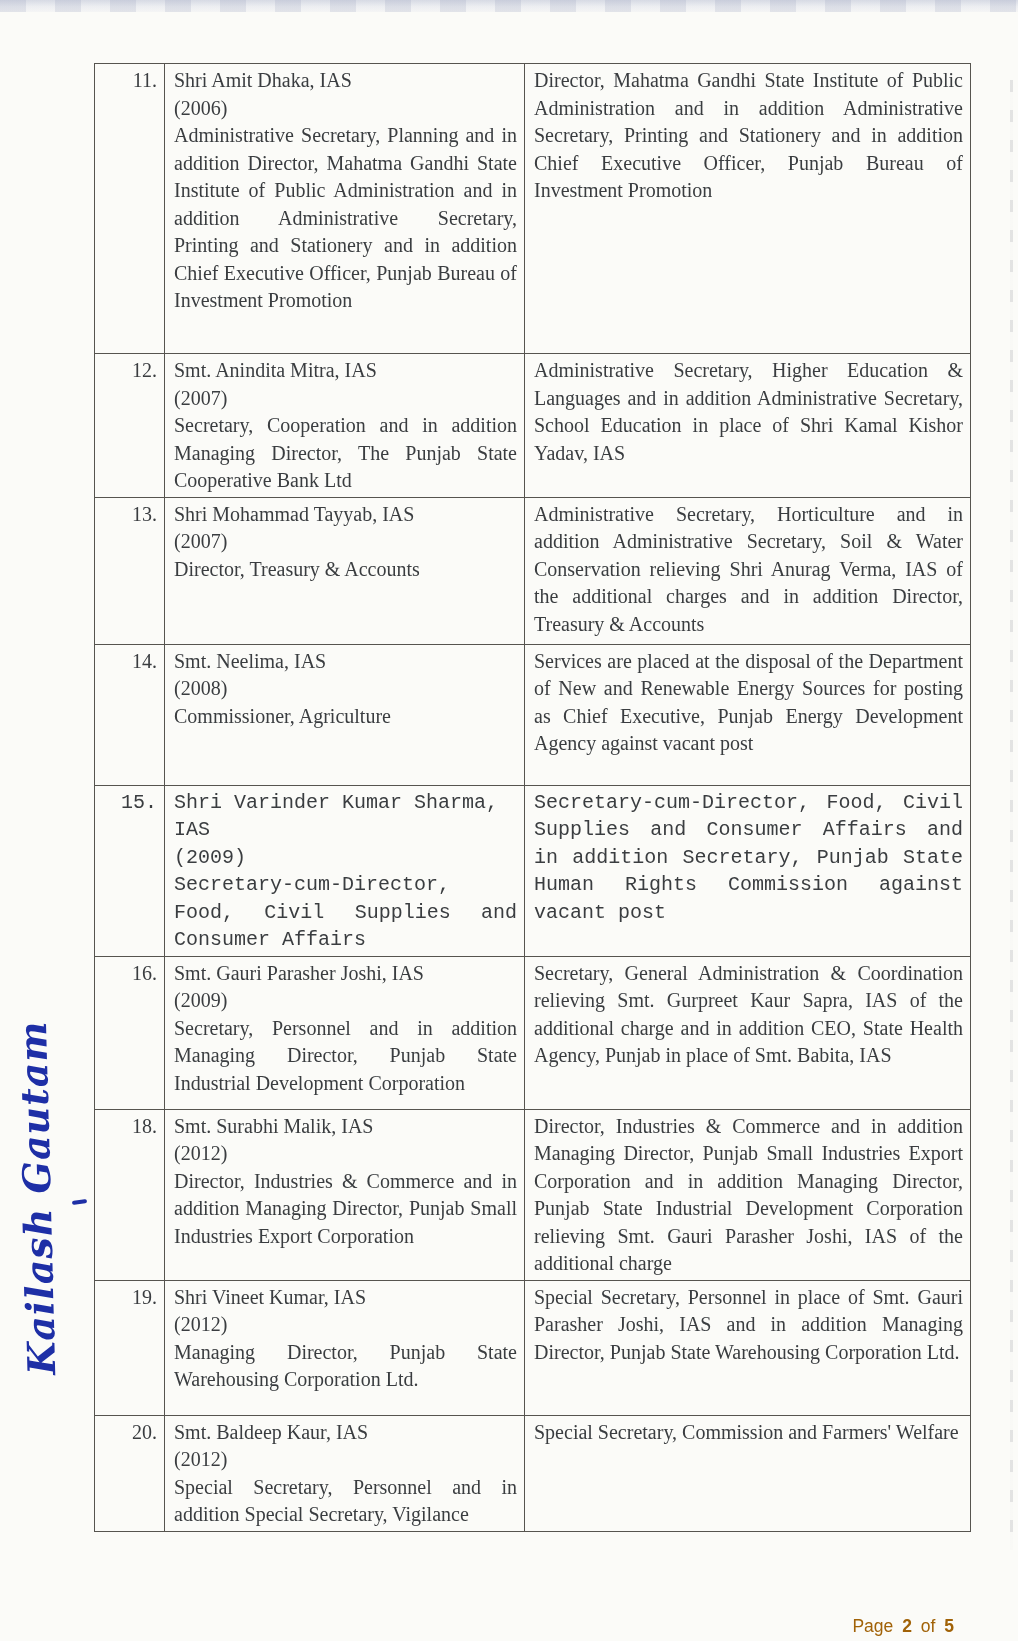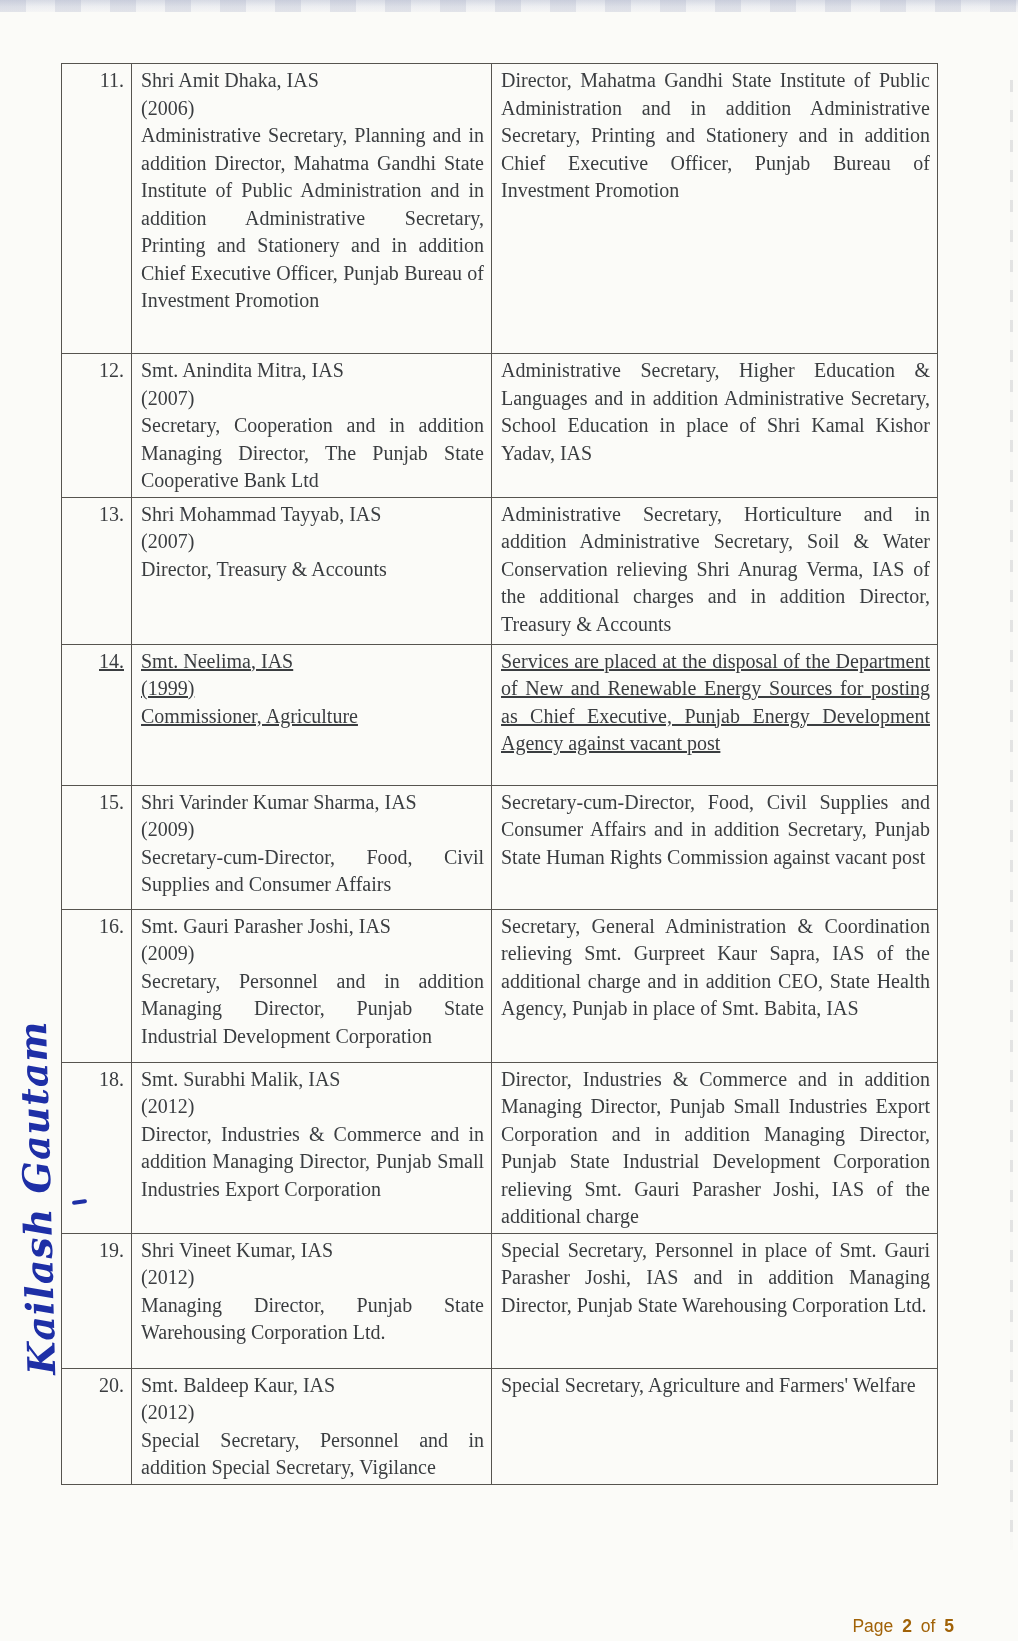--- a/index.html
+++ b/index.html
@@ -30,21 +30,21 @@
   .edge-noise {
     position: absolute;
     top: 80px; right: 5px;
     width: 3px; height: 1470px;
     background: repeating-linear-gradient(180deg,
       rgba(140,142,150,0.22) 0 12px,
       rgba(140,142,150,0.02) 12px 30px);
   }
   table.officers {
     position: absolute;
-    left: 61px;
+    left: 94px;
     top: 63px;
     width: 876px;
     border-collapse: collapse;
     table-layout: fixed;
   }
   table.officers td {
     border: 1.5px solid #56544f;
     vertical-align: top;
     font-size: 20px;
     line-height: 27.5px;
@@ -150,35 +150,35 @@
       <td class="officer">
         <div class="nm">Shri Mohammad Tayyab, IAS</div>
         <div class="yr">(2007)</div>
         <div class="post">Director, Treasury &amp; Accounts</div>
       </td>
       <td class="posting">
         <div class="post">Administrative Secretary, Horticulture and in addition Administrative Secretary, Soil &amp; Water Conservation relieving Shri Anurag Verma, IAS of the additional charges and in addition Director, Treasury &amp; Accounts</div>
       </td>
     </tr>
 
-    <tr class="t-row" style="height: 141px; text-decoration: underline;">
+    <tr class="t-row" style="height: 141px;">
       <td class="sno">
         <span>14.</span>
       </td>
       <td class="officer">
         <div class="nm">Smt. Neelima, IAS</div>
-        <div class="yr">(1999)</div>
+        <div class="yr">(2008)</div>
         <div class="post">Commissioner, Agriculture</div>
       </td>
       <td class="posting">
         <div class="post">Services are placed at the disposal of the Department of New and Renewable Energy Sources for posting as Chief Executive, Punjab Energy Development Agency against vacant post</div>
       </td>
     </tr>
 
-    <tr class="t-row" style="height: 124px;">
+    <tr class="t-row" style="height: 124px; font-family: Liberation Mono, monospace;">
       <td class="sno">
         <span>15.</span>
       </td>
       <td class="officer">
         <div class="nm">Shri Varinder Kumar Sharma, IAS</div>
         <div class="yr">(2009)</div>
         <div class="post">Secretary-cum-Director, Food, Civil Supplies and Consumer Affairs</div>
       </td>
       <td class="posting">
         <div class="post">Secretary-cum-Director, Food, Civil Supplies and Consumer Affairs and in addition Secretary, Punjab State Human Rights Commission against vacant post</div>
@@ -231,21 +231,21 @@
     <tr class="t-row" style="height: 110px;">
       <td class="sno">
         <span>20.</span>
       </td>
       <td class="officer">
         <div class="nm">Smt. Baldeep Kaur, IAS</div>
         <div class="yr">(2012)</div>
         <div class="post">Special Secretary, Personnel and in addition Special Secretary, Vigilance</div>
       </td>
       <td class="posting">
-        <div class="post">Special Secretary, Agriculture and Farmers' Welfare</div>
+        <div class="post">Special Secretary, Commission and Farmers' Welfare</div>
       </td>
     </tr>
   </tbody>
   </table>
 
   <div class="signature">Kailash Gautam</div>
   <div class="sig-dash"></div>
 
   <div class="footer">
     <span>Page</span>

